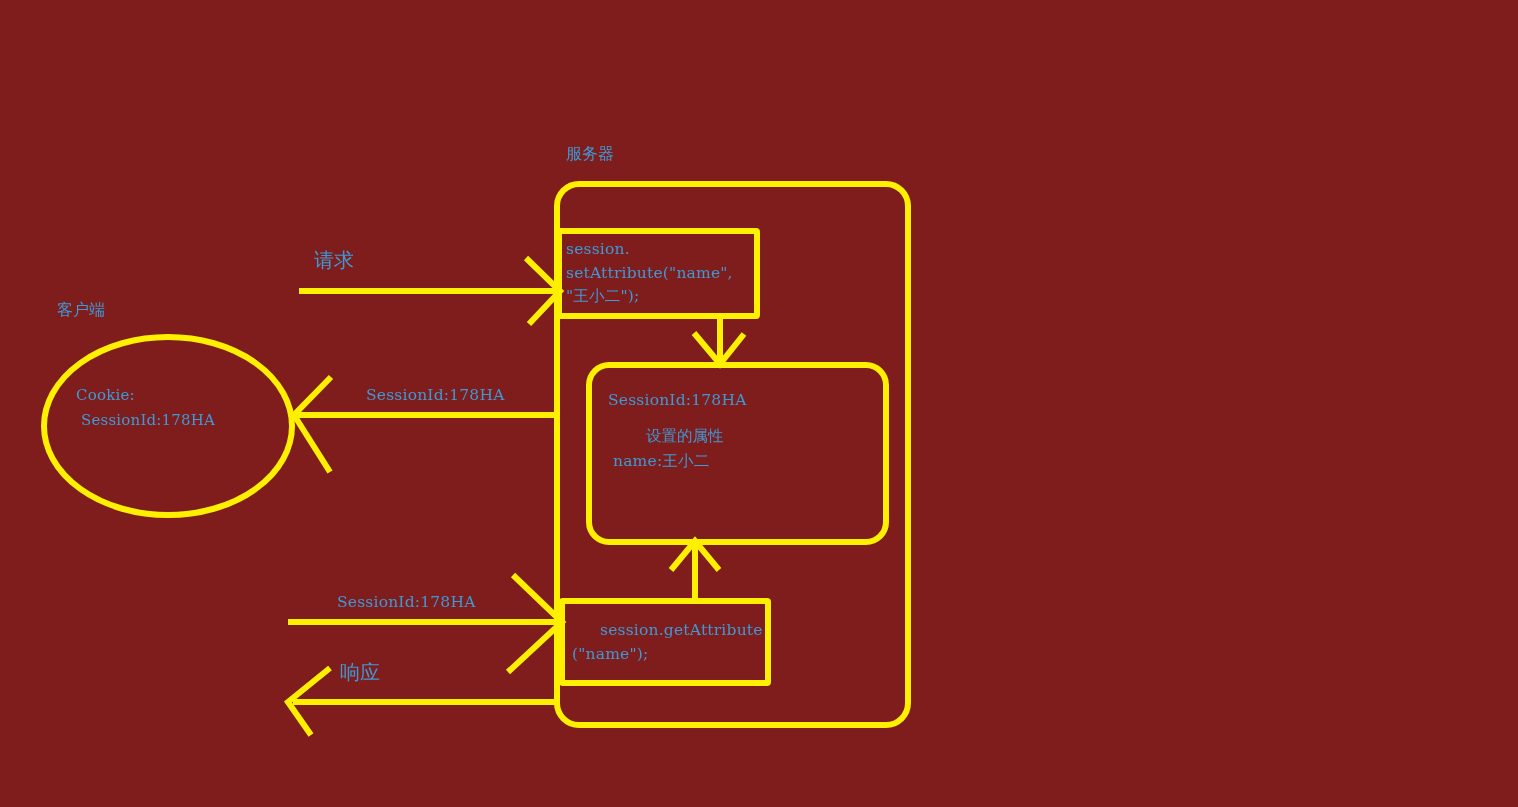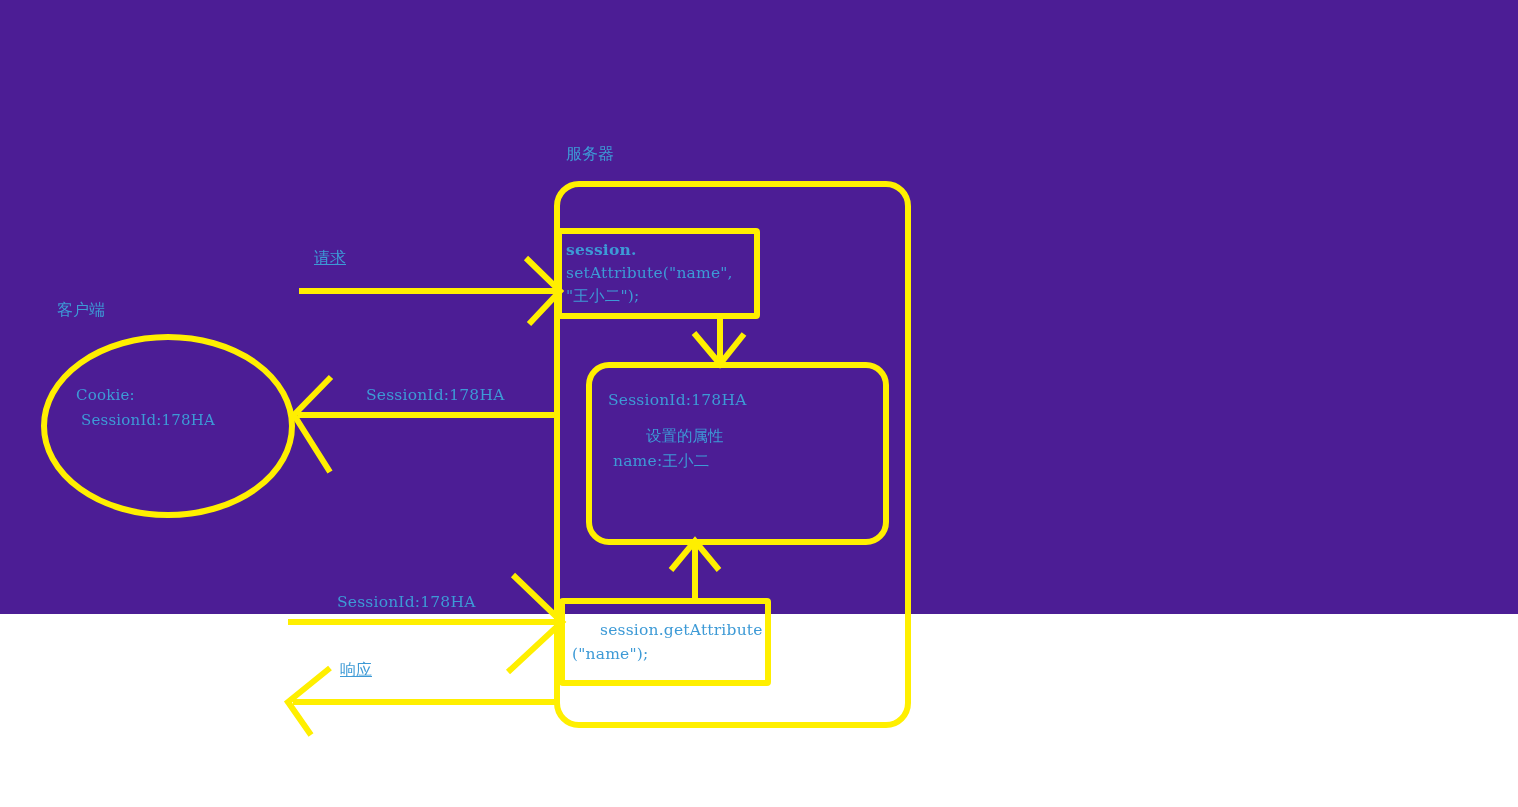--- a/index.html
+++ b/index.html
@@ -10,22 +10,22 @@
   }
   body {
     width: 1518px;
     height: 807px;
     overflow: hidden;
     font-family: "Liberation Serif", "DejaVu Serif", serif;
   }
   #canvas {
     position: relative;
     width: 1518px;
-    height: 614px;
-    background: #4c1d95;
+    height: 807px;
+    background: #7f1d1d;
   }
   #vector-layer {
     position: absolute;
     left: 0;
     top: 0;
     width: 1518px;
     height: 807px;
   }
   .lbl {
     position: absolute;
@@ -41,22 +41,21 @@
     letter-spacing: 0.2px;
   }
   .title-cjk {
     font-size: 16px;
   }
   .code-text {
     font-size: 15.5px;
     line-height: 1.53;
   }
   .arrow-label-cjk {
-    font-size: 16px;
-    text-decoration: underline;
+    font-size: 20px;
   }
   .arrow-label-mono {
     font-size: 15.5px;
   }
   .ellipse-text {
     font-size: 15px;
     line-height: 1.6;
   }
   .session-text {
     font-size: 15.5px;
@@ -112,21 +111,21 @@
 
   </svg>
 
   <div class="lbl lbl-cjk title-cjk" style="left:566px; top:145px;">服务器</div>
 
   <div class="lbl lbl-cjk title-cjk" style="left:57px; top:302px;font-family:Liberation Mono, monospace;">客户端</div>
 
   <div class="lbl lbl-mono ellipse-text" style="left:76px; top:383px;">Cookie:</div>
   <div class="lbl lbl-mono ellipse-text" style="left:76px; top:408px;"> SessionId:178HA</div>
 
-  <div class="lbl lbl-mono code-text" style="left:566px; top:238px;font-weight:bold;">session.</div>
+  <div class="lbl lbl-mono code-text" style="left:566px; top:238px;">session.</div>
   <div class="lbl lbl-mono code-text" style="left:566px; top:262px;">setAttribute("name",</div>
   <div class="lbl lbl-mono code-text" style="left:566px; top:285px;">"王小二");</div>
 
   <div class="lbl lbl-mono session-text" style="left:608px; top:388px;">SessionId:178HA</div>
   <div class="lbl lbl-cjk session-text" style="left:613px; top:424px;margin-left:28px;"> 设置的属性</div>
   <div class="lbl lbl-mono session-text" style="left:613px; top:449px;text-align:right;">name:王小二</div>
 
   <div class="lbl lbl-mono code-text" style="left:600px; top:619px;">session.getAttribute</div>
   <div class="lbl lbl-mono code-text" style="left:572px; top:643px;">("name");</div>
 

